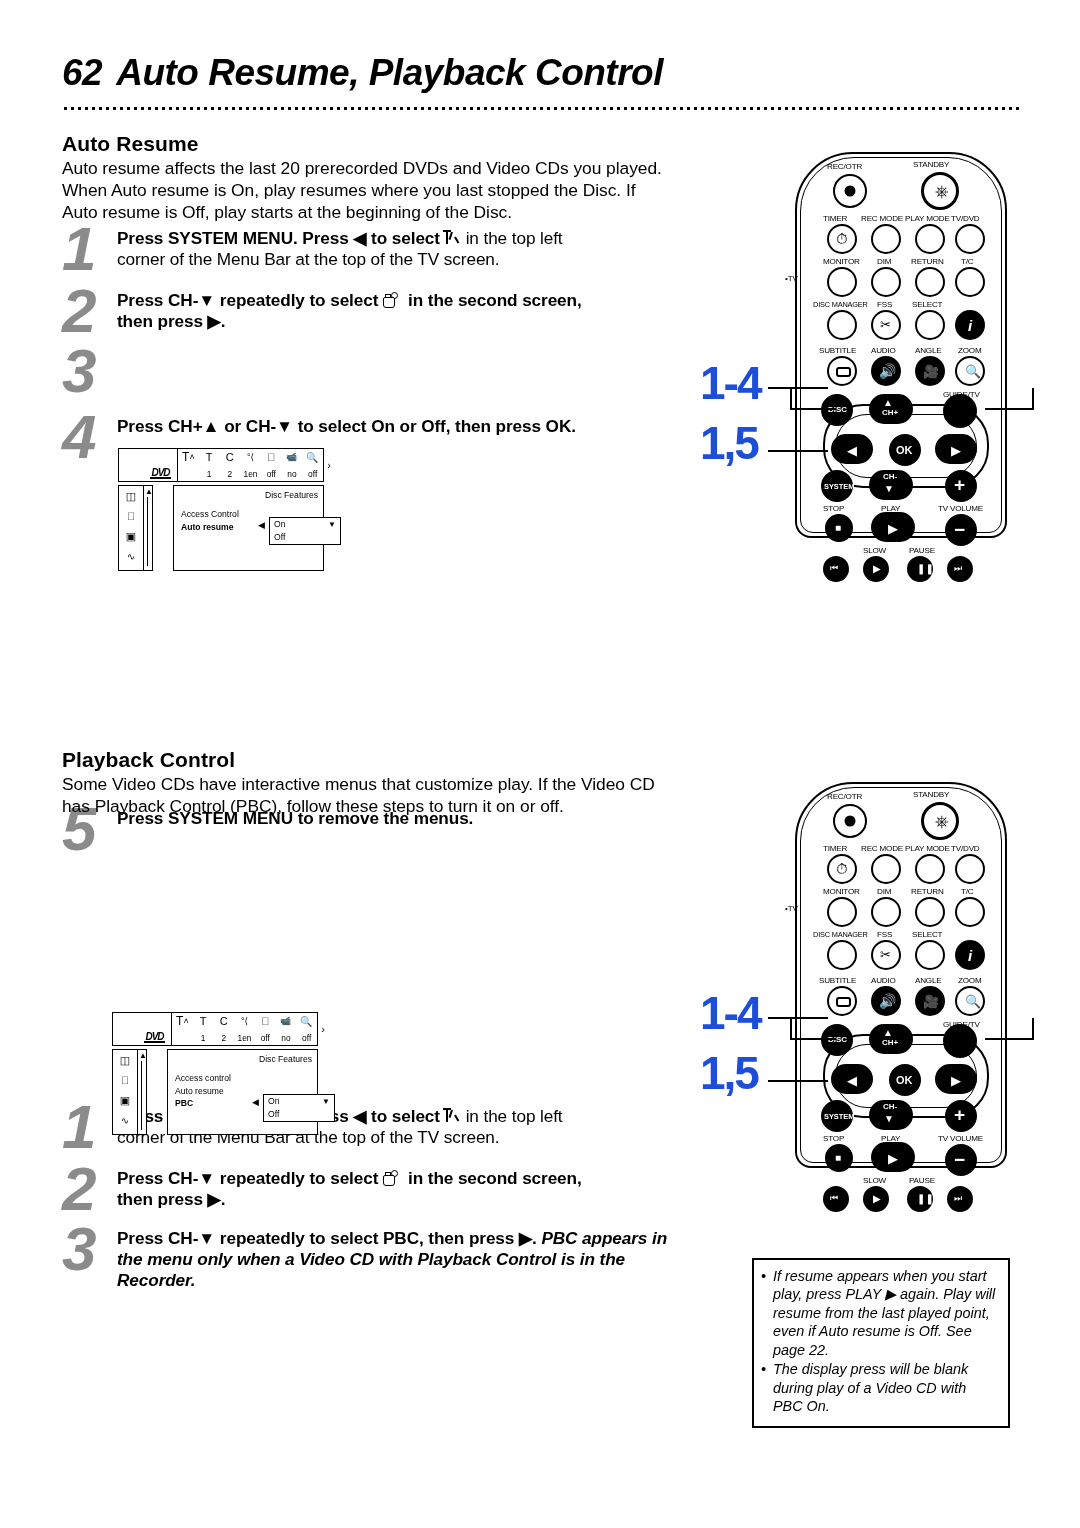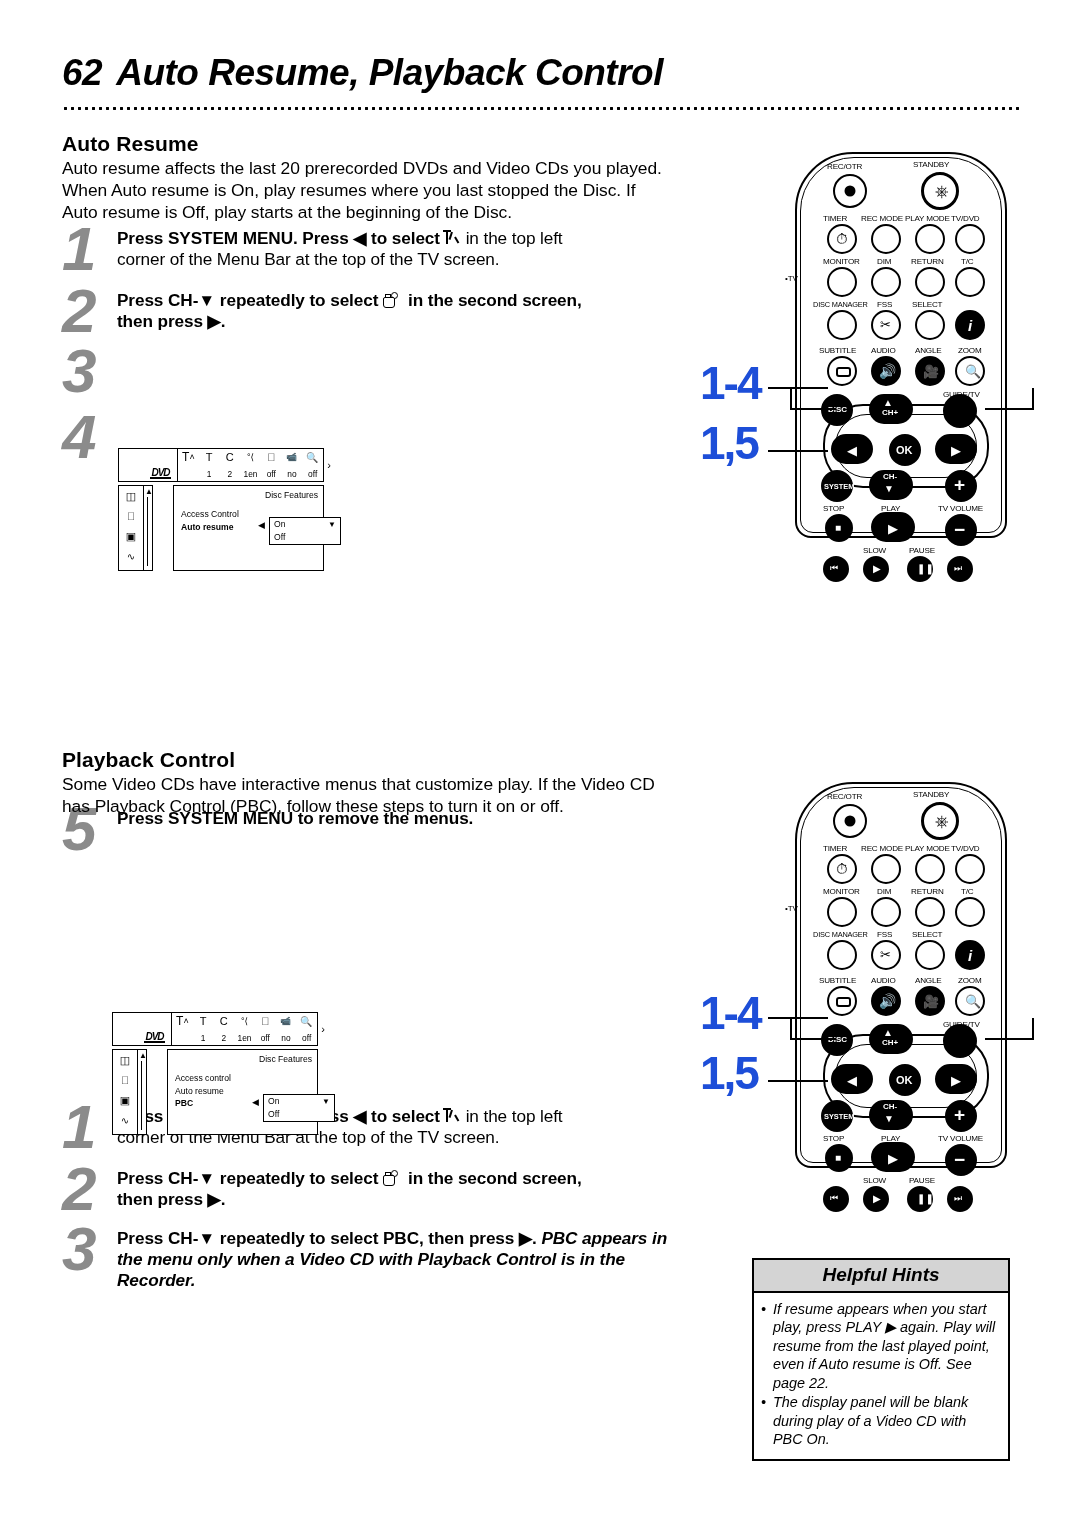--- a/index.html
+++ b/index.html
@@ -225,20 +225,21 @@
       <div>then press ▶.</div>
     </div>
   </div>
 
   <div class="step" style="margin-top:8px;min-height:26px;">
     <div class="step-num">3</div>
   </div>
 
   <div class="step" style="margin-top:40px;min-height:26px;">
     <div class="step-num">4</div>
+    <div class="step-body">Press CH+▲ or CH-▼ to select On or Off, then press OK.</div>
   </div>
 </div>
 
 <div class="tv-screen" style="left:118px; top:448px;">
   <div class="menubar">
     <div class="mb-logo">
         <span class="dvd-logo">DVD</span>
       </div>
     <div class="mb-cols">
       <div class="mb-col">
@@ -675,24 +676,23 @@
 <div class="callout-num" style="left:700px; top:990px;">1-4</div>
 <div class="callout-line" style="left:768px; top:1017px; width:60px;"></div>
 <div class="callout-line" style="left:790px; top:1038px; width:46px;"></div>
 <div class="callout-line" style="left:985px; top:1038px; width:48px;"></div>
 <div class="callout-vline" style="left:1032px; top:1018px; height:22px;"></div>
 <div class="callout-vline" style="left:790px; top:1018px; height:22px;"></div>
 <div class="callout-num" style="left:700px; top:1050px;">1,5</div>
 <div class="callout-line" style="left:768px; top:1080px; width:60px;"></div>
 
 <div class="hints">
-  <div class="hints-head">Helpful Hints</div>
   <div class="hints-body">
     <div class="hint-item">
       <span class="hint-bullet">•</span>
       <span class="hint-text">If resume appears when you start play, press PLAY ▶ again. Play will resume from the last played point, even if Auto resume is Off. See page 22.</span>
     </div>
     <div class="hint-item">
       <span class="hint-bullet">•</span>
-      <span class="hint-text">The display panel will be blank during play of a Video CD with PBC On.</span>
+      <span class="hint-text">The display press will be blank during play of a Video CD with PBC On.</span>
     </div>
   </div>
 </div>
 
 </body></html>

